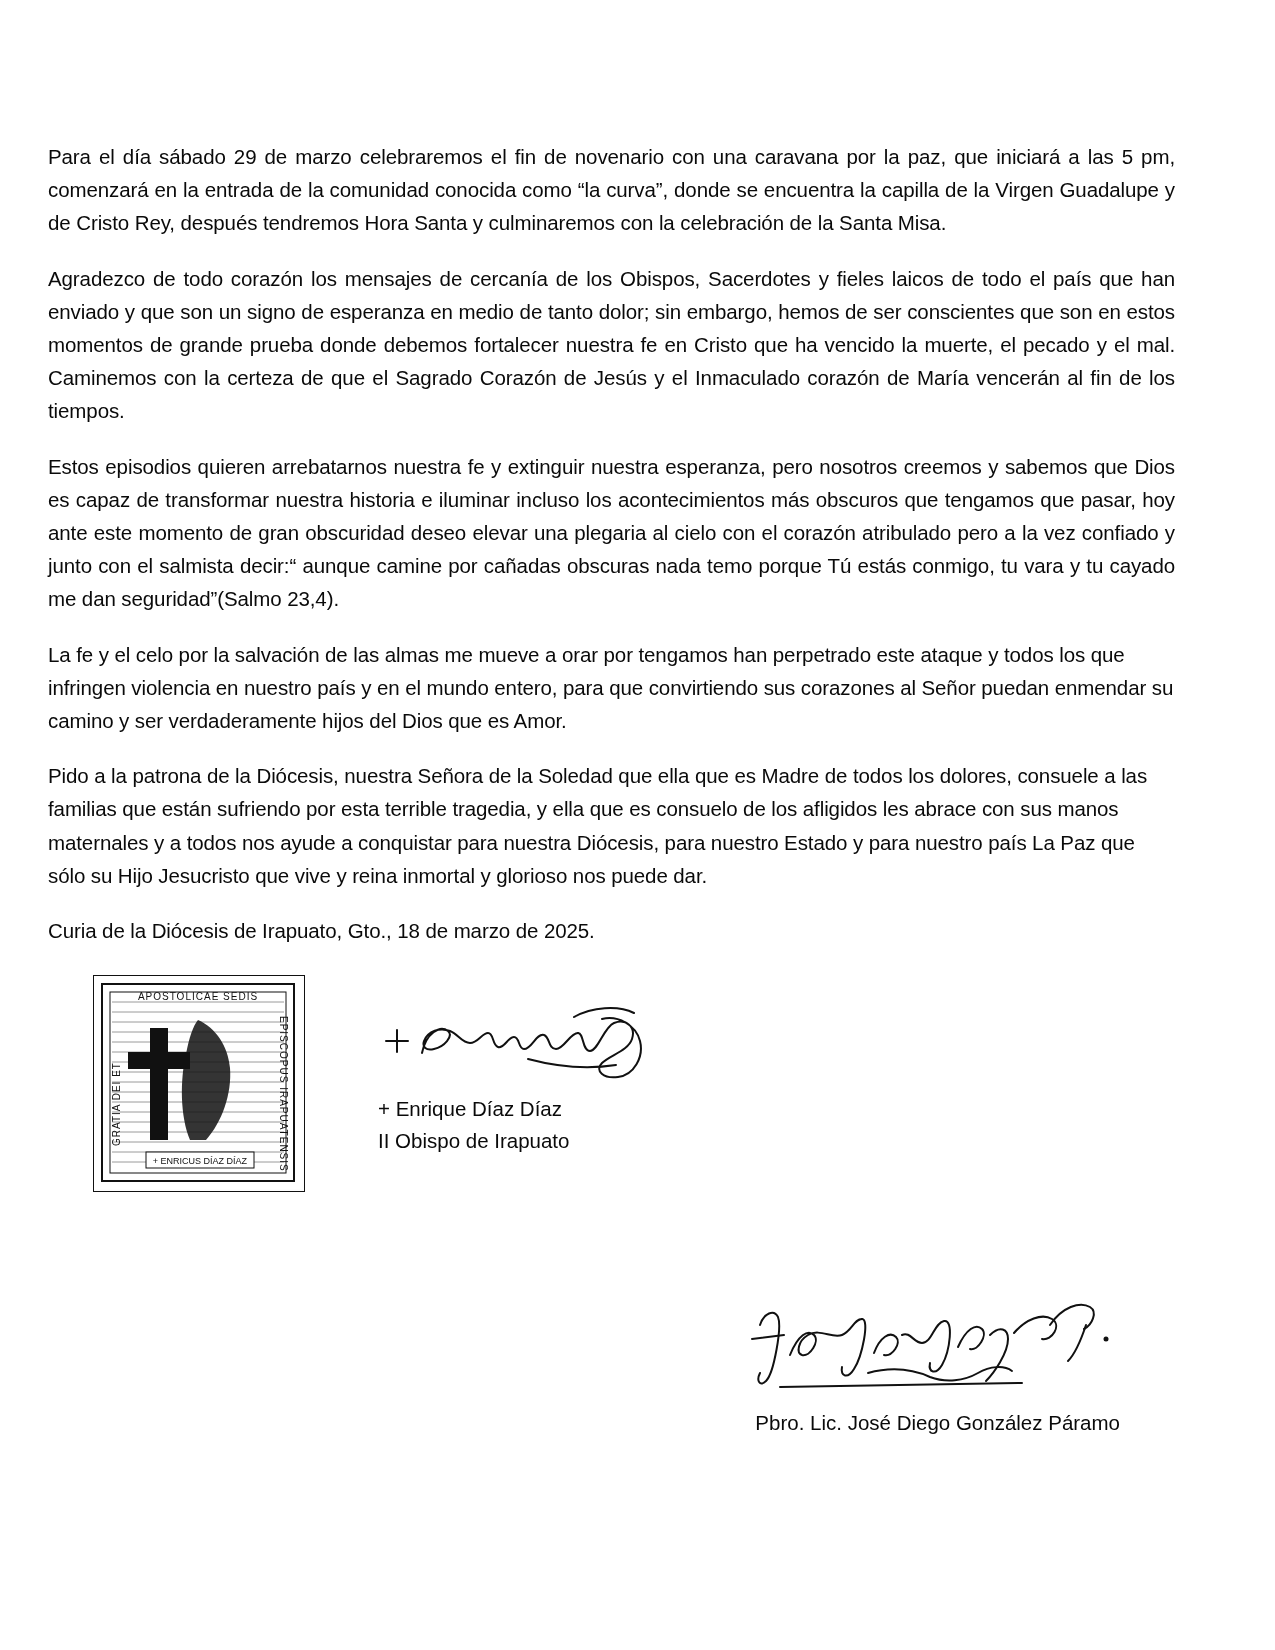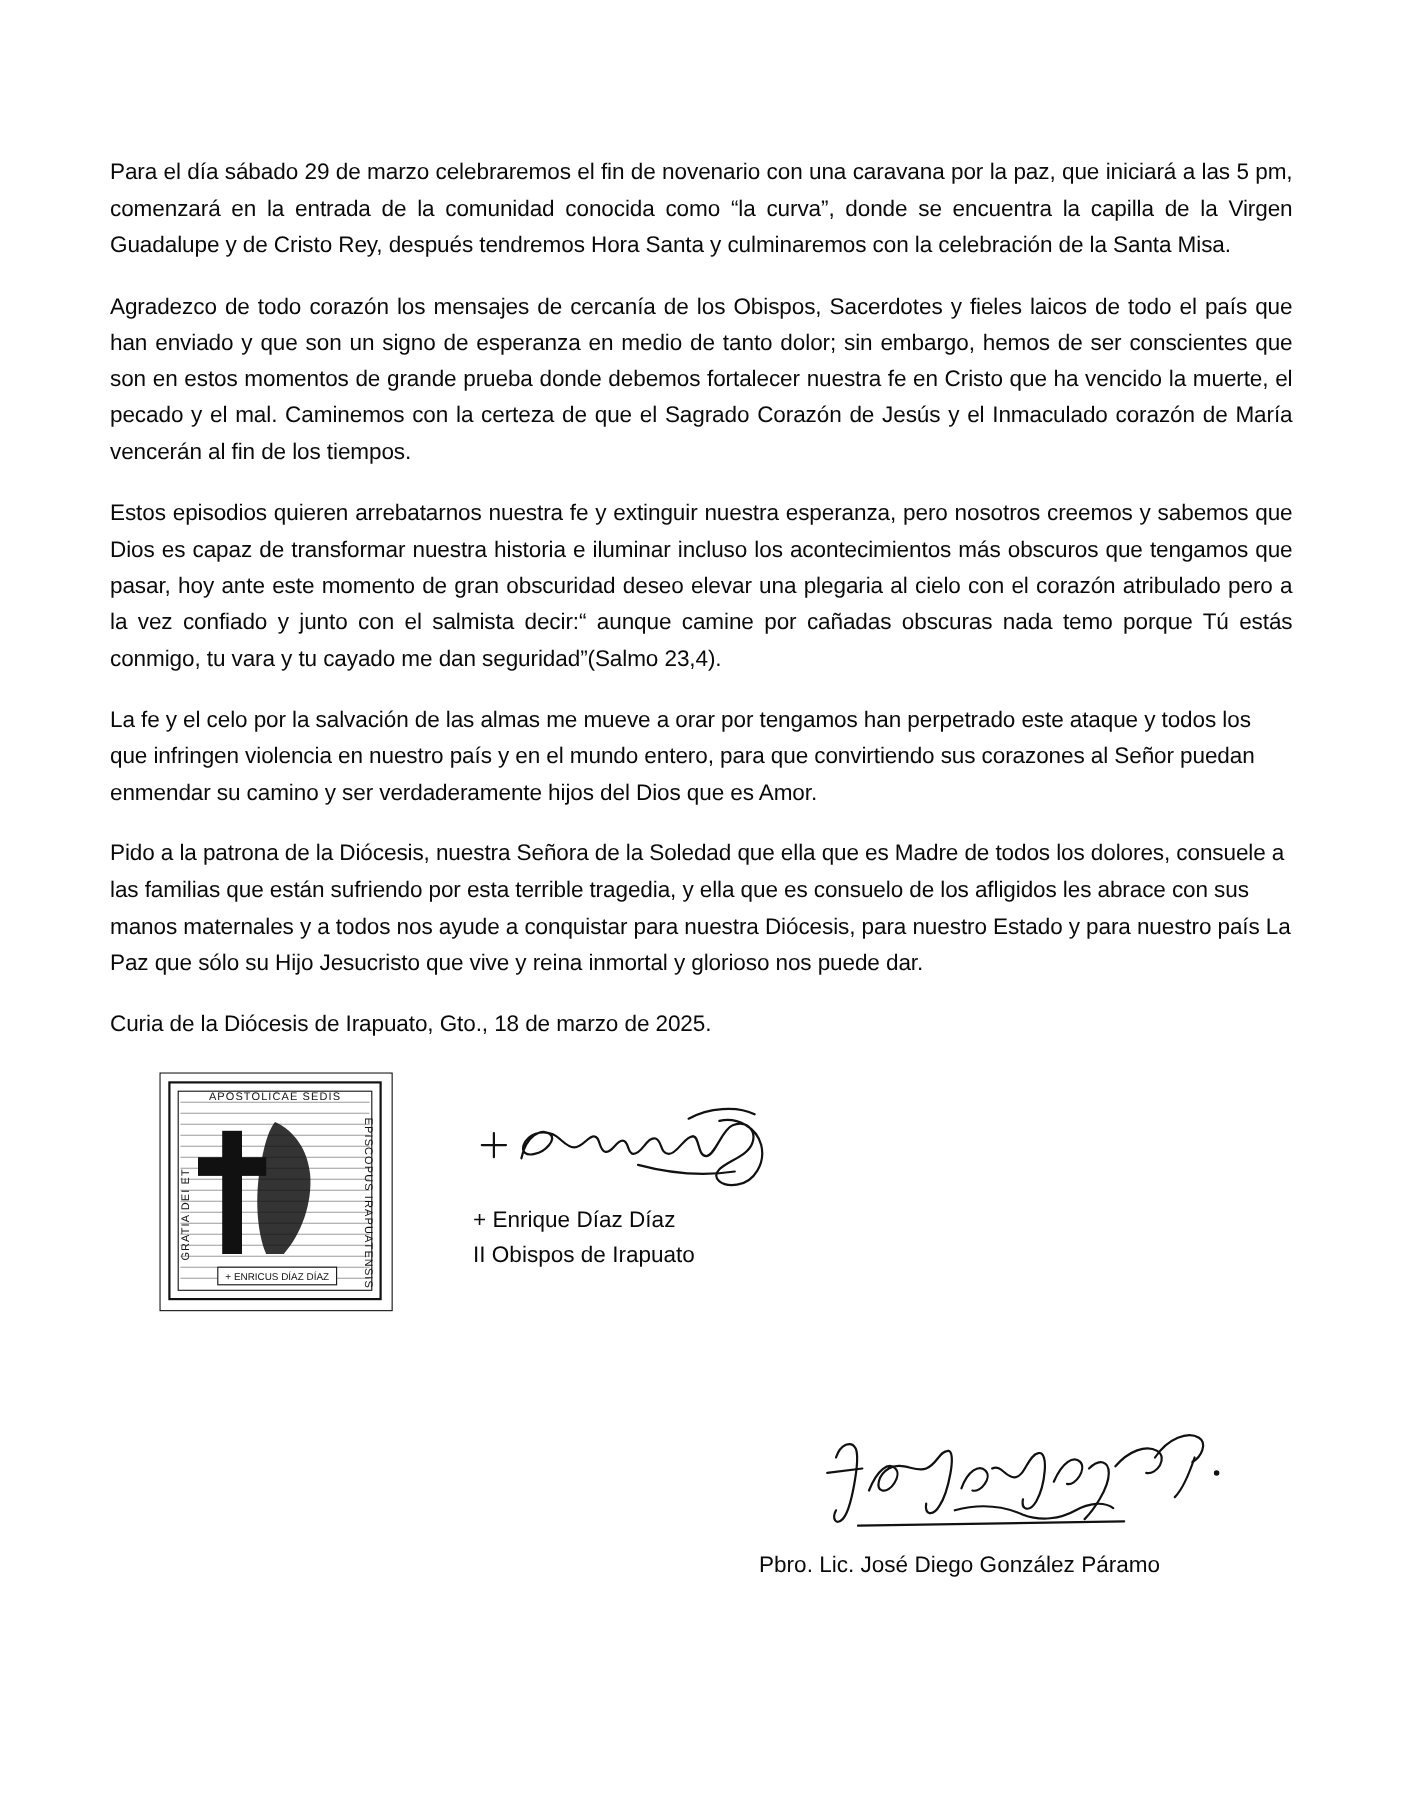--- a/index.html
+++ b/index.html
@@ -11,21 +11,21 @@
     width: 1275px;
     min-height: 1650px;
     font-family: "Liberation Sans", sans-serif;
     color: #0a0a0a;
   }
   .page {
     position: relative;
     width: 1275px;
     min-height: 1650px;
     box-sizing: border-box;
-    padding: 140px 100px 60px 100px;
+    padding: 140px 100px 60px 48px;
     background: #ffffff;
   }
   .para {
     font-size: 20.5px;
     line-height: 1.62;
     text-align: justify;
     text-justify: inter-word;
     margin: 0 0 22px 0;
     letter-spacing: -0.1px;
   }
@@ -83,21 +83,21 @@
     right: 55px;
     top: 0;
     width: 370px;
     height: 105px;
   }
   .chancellor-names {
     position: absolute;
     right: 55px;
     top: 112px;
     width: 430px;
-    text-align: left;
+    text-align: right;
     font-size: 20.5px;
     line-height: 1.6;
   }
   .nm { display: block; }
 </style>
 </head>
 <body>
 
 <div class="page">
 
@@ -165,21 +165,21 @@
                    C248 21 258 30 254 42 C250 54 232 58 224 66 C216 74 226 82 240 80
                    C256 78 266 60 262 44 C258 28 240 18 224 22"></path>
           <path d="M196 20 C214 10 240 8 256 16"></path>
           <path d="M150 62 C180 70 212 72 238 68"></path>
         </g>
       </svg>
     </div>
 
     <div class="bishop-names">
       <span class="nm">+ Enrique Díaz Díaz</span>
-      <span class="nm">II Obispos de Irapuato</span>
+      <span class="nm">II Obispo de Irapuato</span>
     </div>
   </div>
 
   <div class="chancellor-block">
     <div class="chancellor-sig">
       <svg width="370" height="105" viewBox="0 0 370 105" aria-hidden="true">
         <g fill="none" stroke="#111" stroke-width="2" stroke-linecap="round">
           <path d="M10 30 C14 18 24 14 28 22 C32 32 24 78 16 86 C10 92 6 86 10 78"></path>
           <path d="M2 44 L34 40"></path>
           <path d="M40 60 C48 40 58 34 64 40 C70 46 60 62 52 60 C46 58 48 46 58 40

